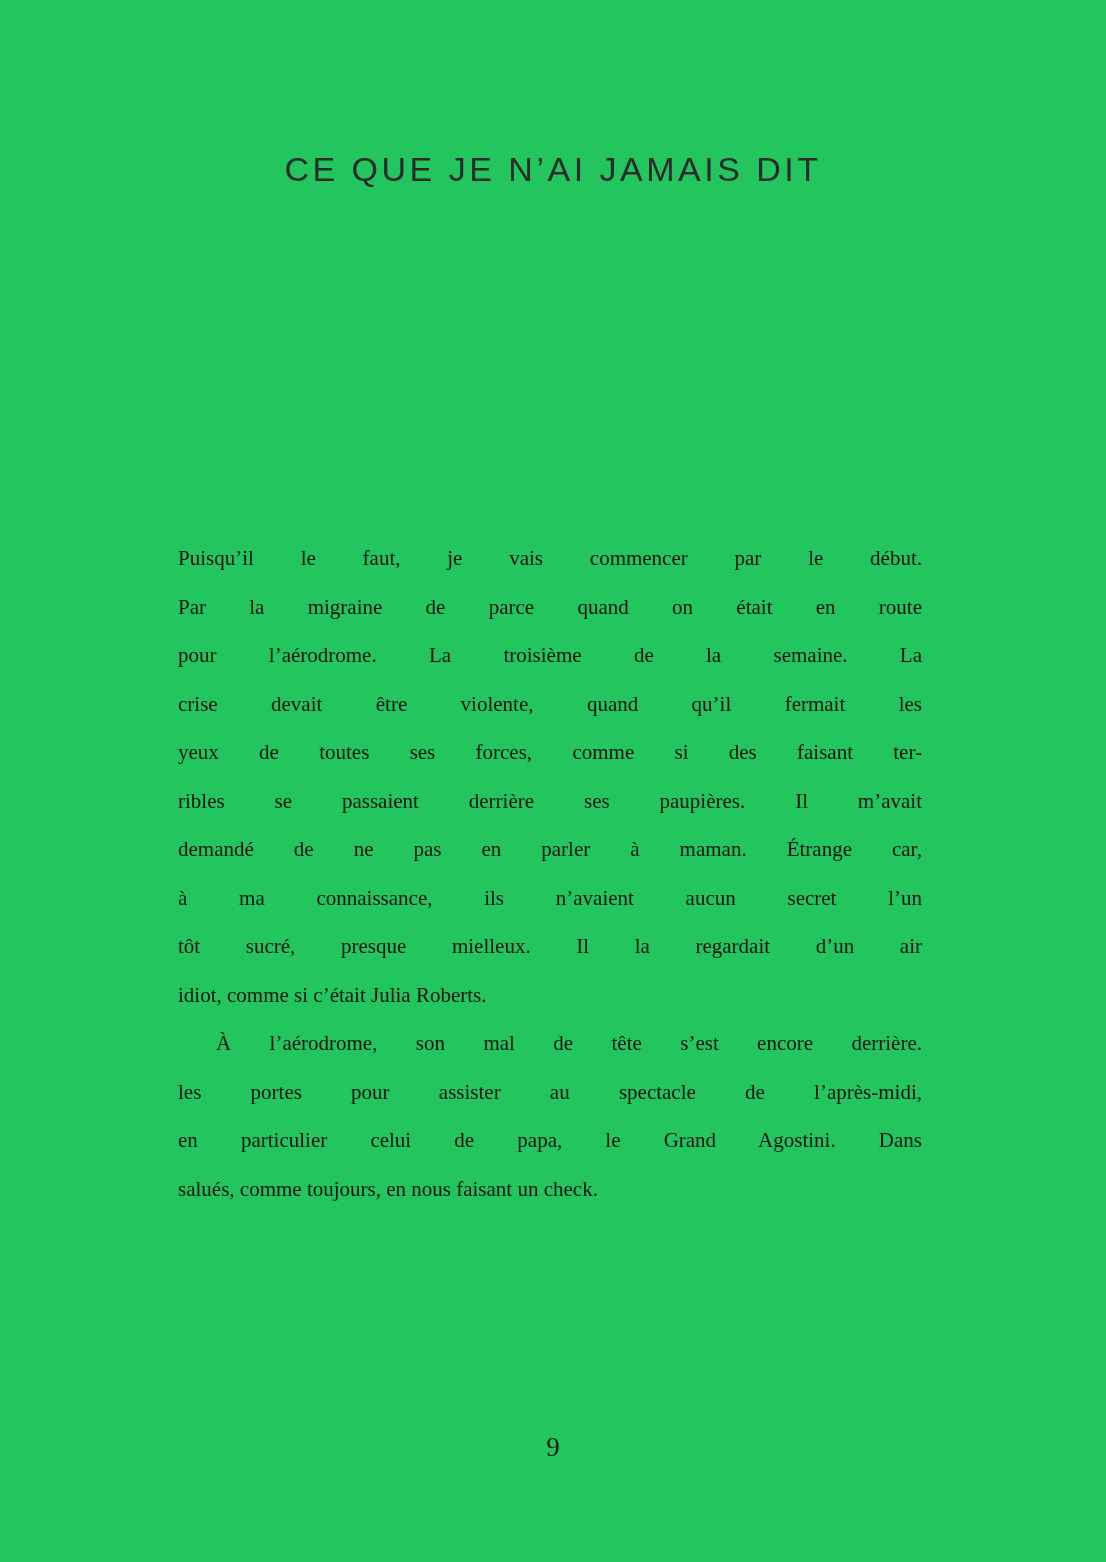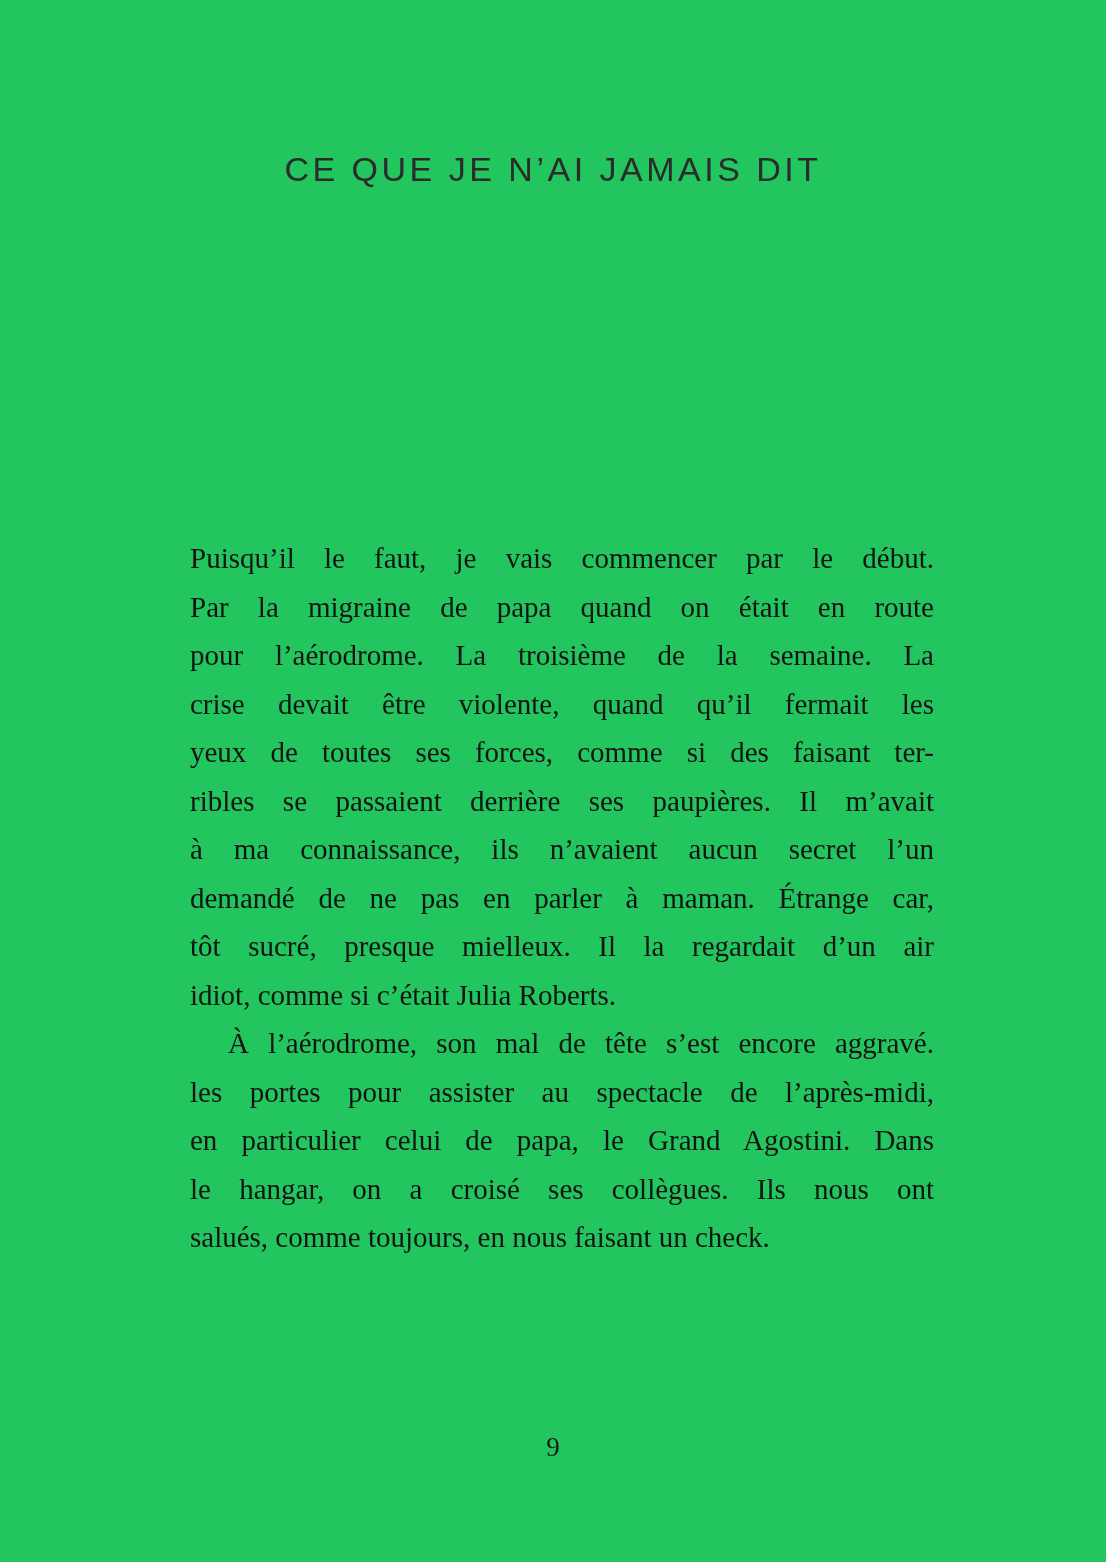--- a/index.html
+++ b/index.html
@@ -25,23 +25,23 @@
     text-align: center;
     font-family: "Liberation Sans", sans-serif;
     font-weight: 300;
     font-size: 34px;
     letter-spacing: 3.5px;
     color: #2b2b2b;
   }
   .body-text {
     position: absolute;
     top: 534px;
-    left: 190px;
+    left: 178px;
     width: 744px;
-    font-size: 29px;
+    font-size: 21px;
     line-height: 48.5px;
     color: #141414;
   }
   .paragraph {
     margin: 0;
     padding: 0;
   }
   .line {
     text-align: justify;
     text-align-last: justify;
@@ -65,33 +65,32 @@
 </style>
 </head>
 <body>
 
 <div class="page">
   <h1 class="chapter-title">CE QUE JE N’AI JAMAIS DIT</h1>
 
   <div class="body-text">
       <div class="paragraph">
         <div class="line">Puisqu’il le faut, je vais commencer par le début.</div>
-        <div class="line">Par la migraine de papa quand on était en route</div>
+        <div class="line">Par la migraine de parce quand on était en route</div>
         <div class="line">pour l’aérodrome. La troisième de la semaine. La</div>
         <div class="line">crise devait être violente, quand qu’il fermait les</div>
         <div class="line">yeux de toutes ses forces, comme si des faisant ter-</div>
         <div class="line">ribles se passaient derrière ses paupières. Il m’avait</div>
+        <div class="line">demandé de ne pas en parler à maman. Étrange car,</div>
         <div class="line">à ma connaissance, ils n’avaient aucun secret l’un</div>
-        <div class="line">demandé de ne pas en parler à maman. Étrange car,</div>
         <div class="line">tôt sucré, presque mielleux. Il la regardait d’un air</div>
         <div class="line last">idiot, comme si c’était Julia Roberts.</div>
       </div>
       <div class="paragraph">
-        <div class="line indent">À l’aérodrome, son mal de tête s’est encore aggravé.</div>
+        <div class="line indent">À l’aérodrome, son mal de tête s’est encore derrière.</div>
         <div class="line">les portes pour assister au spectacle de l’après-midi,</div>
         <div class="line">en particulier celui de papa, le Grand Agostini. Dans</div>
-        <div class="line">le hangar, on a croisé ses collègues. Ils nous ont</div>
         <div class="line last">salués, comme toujours, en nous faisant un check.</div>
       </div>
     </div>
 
   <div class="page-number">9</div>
 </div>
 
 </body></html>

